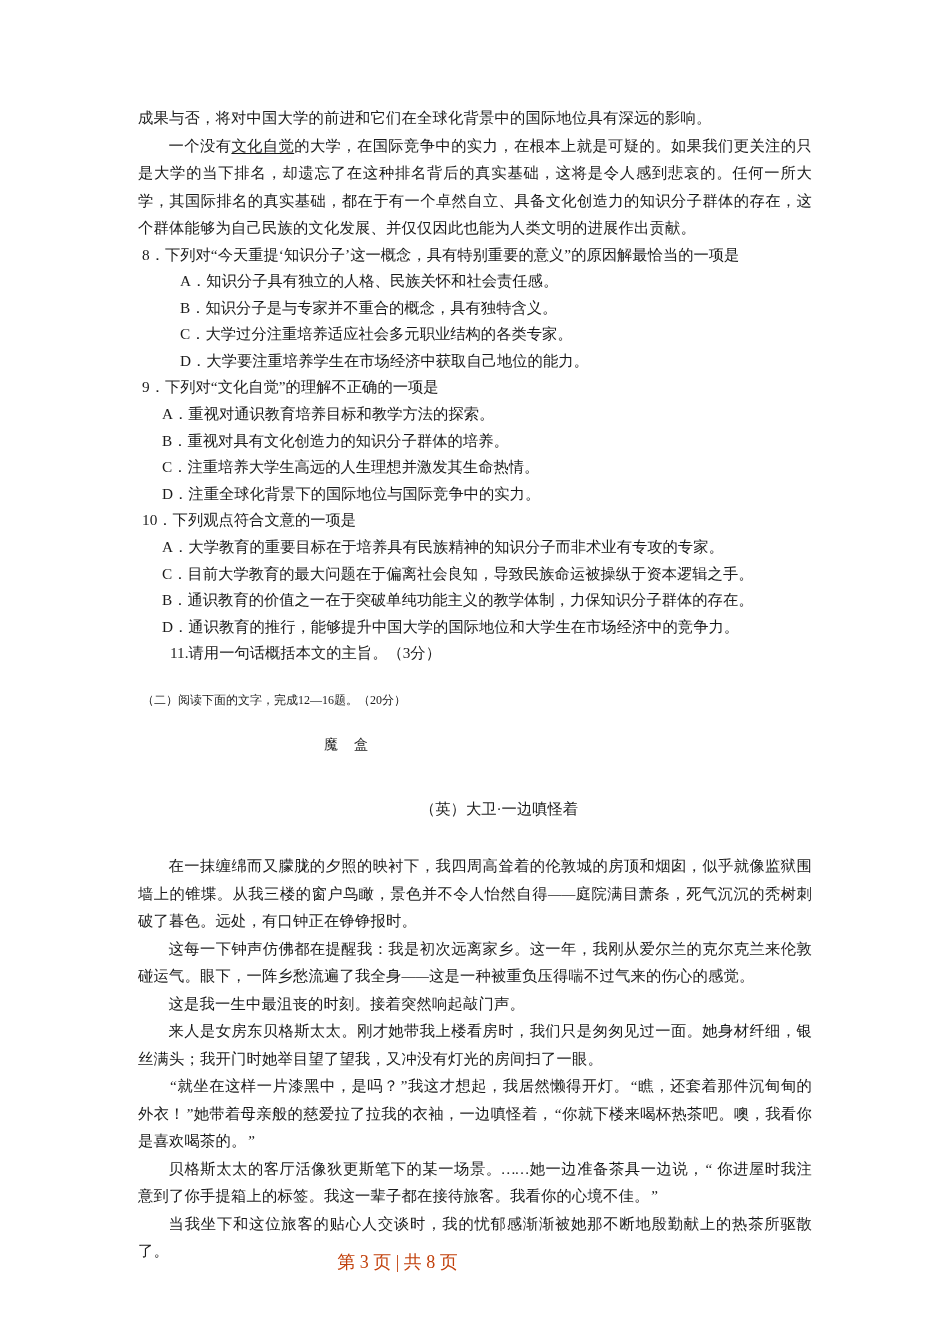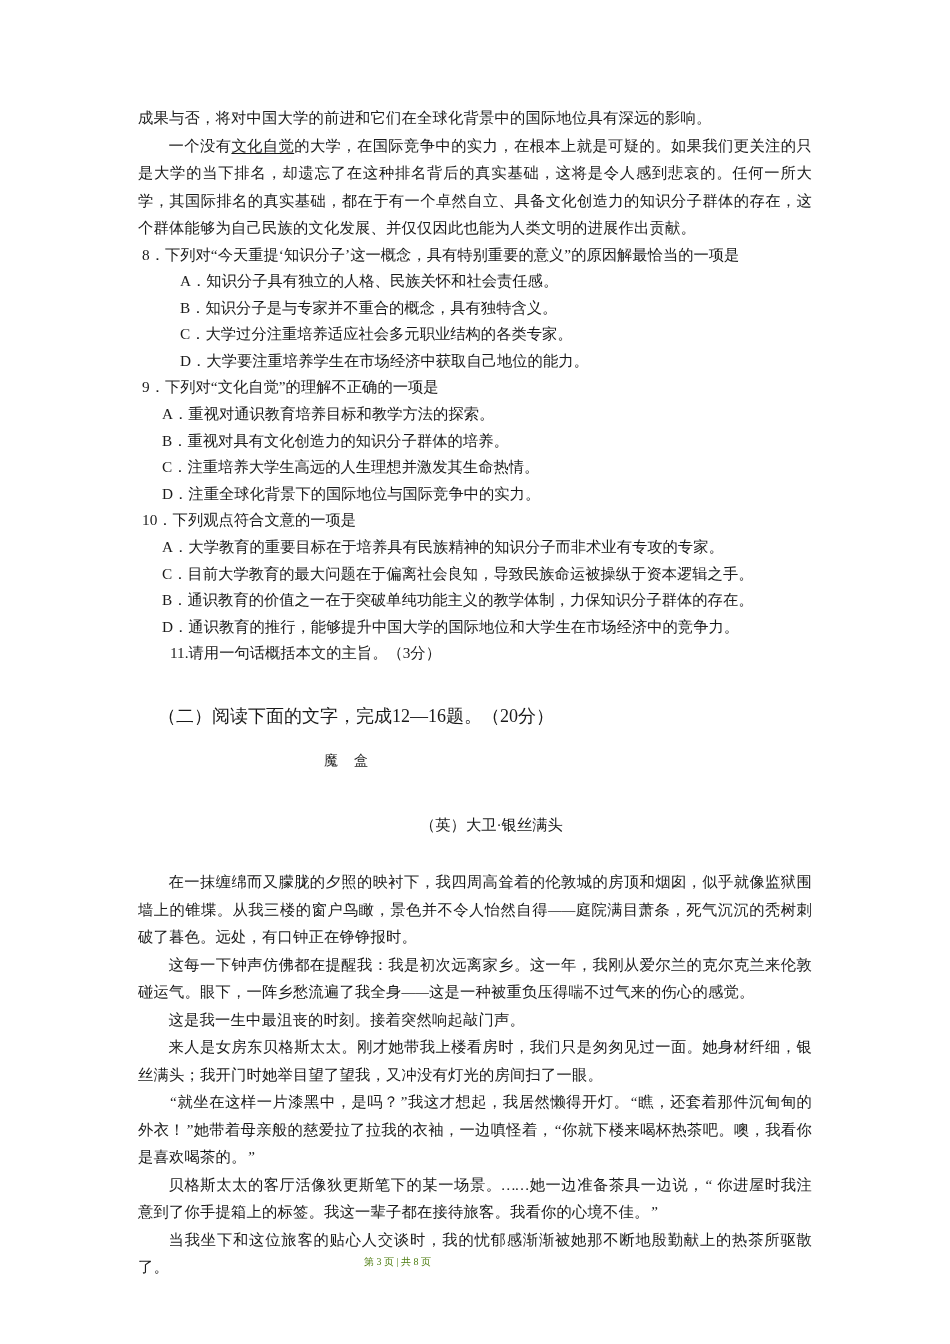--- a/index.html
+++ b/index.html
@@ -53,23 +53,23 @@
   .q-opt-8   { padding-left: 42px; }
   .q-stem-9  { padding-left: 4px; }
   .q-opt-9   { padding-left: 24px; }
   .q-stem-10 { padding-left: 4px; }
   .q-opt-10  { padding-left: 24px; }
   .q-stem-11 { padding-left: 4px; margin-left: 28px; }
   .gap-md { height: 20px; }
   .gap-lg { height: 30px; }
 
   .section-head {
-    font-size: 18px;
+    font-size: 12px;
     line-height: 26.6px;
-    margin: 16px;
+    margin: 0;
     padding-left: 4px;
     white-space: nowrap;
   }
   .story-title {
     font-size: 14px;
     line-height: 30px;
     margin: 16px;
     padding-left: 170px;
     letter-spacing: 1px;
     white-space: nowrap;
@@ -82,23 +82,23 @@
     white-space: nowrap;
   }
 
   
   .footer {
     position: absolute;
     left: 0;
     top: 1252px;
     width: 795px;
     text-align: center;
-    font-size: 10px;
+    font-size: 18px;
     line-height: 20px;
-    color: #4d7c0f;
+    color: #c2410c;
     font-family: "Liberation Serif", "DejaVu Serif", serif;
   }
 </style>
 </head>
 <body>
 
 <div class="page">
 
   <p class="kai">成果与否，将对中国大学的前进和它们在全球化背景中的国际地位具有深远的影响。</p>
 
@@ -124,21 +124,21 @@
 
   <p class="q-line q-stem-11"><span>11.</span><span>请用一句话概括本文的主旨。（3分）</span></p>
 
   <div class="gap-md"></div>
 
   <p class="section-head">（二）阅读下面的文字，完成12—16题。（20分）</p>
   <p class="story-title">魔　盒</p>
 
   <div class="gap-md"></div>
 
-  <p class="story-author">（英）大卫·银丝满头</p>
+  <p class="story-author">（英）大卫·一边嗔怪着</p>
 
   <div class="gap-lg"></div>
 
   <p class="kai indent2">在一抹缠绵而又朦胧的夕照的映衬下，我四周高耸着的伦敦城的房顶和烟囱，似乎就像监狱围墙上的锥堞。从我三楼的窗户鸟瞰，景色并不令人怡然自得——庭院满目萧条，死气沉沉的秃树刺破了暮色。远处，有口钟正在铮铮报时。</p>
   <p class="kai indent2">这每一下钟声仿佛都在提醒我：我是初次远离家乡。这一年，我刚从爱尔兰的克尔克兰来伦敦碰运气。眼下，一阵乡愁流遍了我全身——这是一种被重负压得喘不过气来的伤心的感觉。</p>
   <p class="kai indent2">这是我一生中最沮丧的时刻。接着突然响起敲门声。</p>
   <p class="kai indent2">来人是女房东贝格斯太太。刚才她带我上楼看房时，我们只是匆匆见过一面。她身材纤细，银丝满头；我开门时她举目望了望我，又冲没有灯光的房间扫了一眼。</p>
   <p class="kai indent2">“就坐在这样一片漆黑中，是吗？”我这才想起，我居然懒得开灯。“瞧，还套着那件沉甸甸的外衣！”她带着母亲般的慈爱拉了拉我的衣袖，一边嗔怪着，“你就下楼来喝杯热茶吧。噢，我看你是喜欢喝茶的。”</p>
   <p class="kai indent2">贝格斯太太的客厅活像狄更斯笔下的某一场景。……她一边准备茶具一边说，“ 你进屋时我注意到了你手提箱上的标签。我这一辈子都在接待旅客。我看你的心境不佳。”</p>
   <p class="kai indent2">当我坐下和这位旅客的贴心人交谈时，我的忧郁感渐渐被她那不断地殷勤献上的热茶所驱散了。</p>

